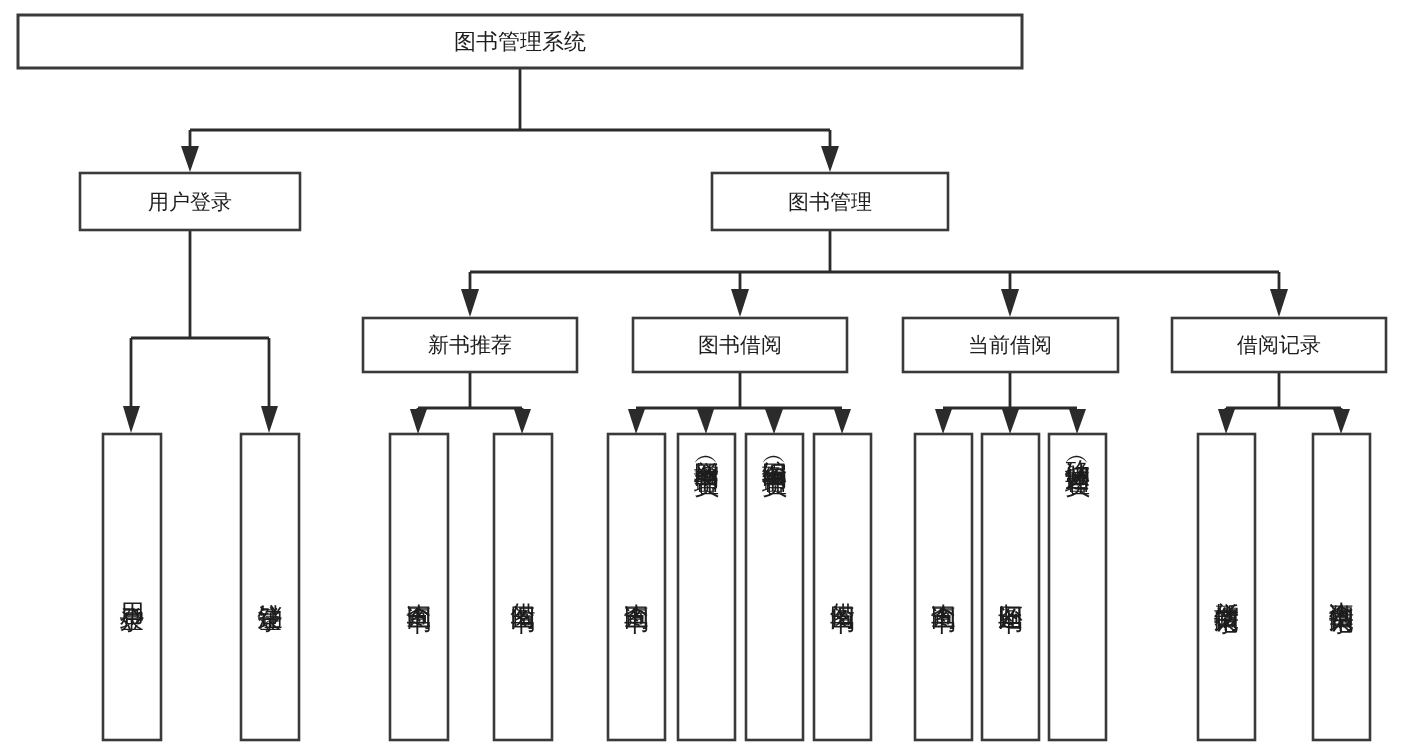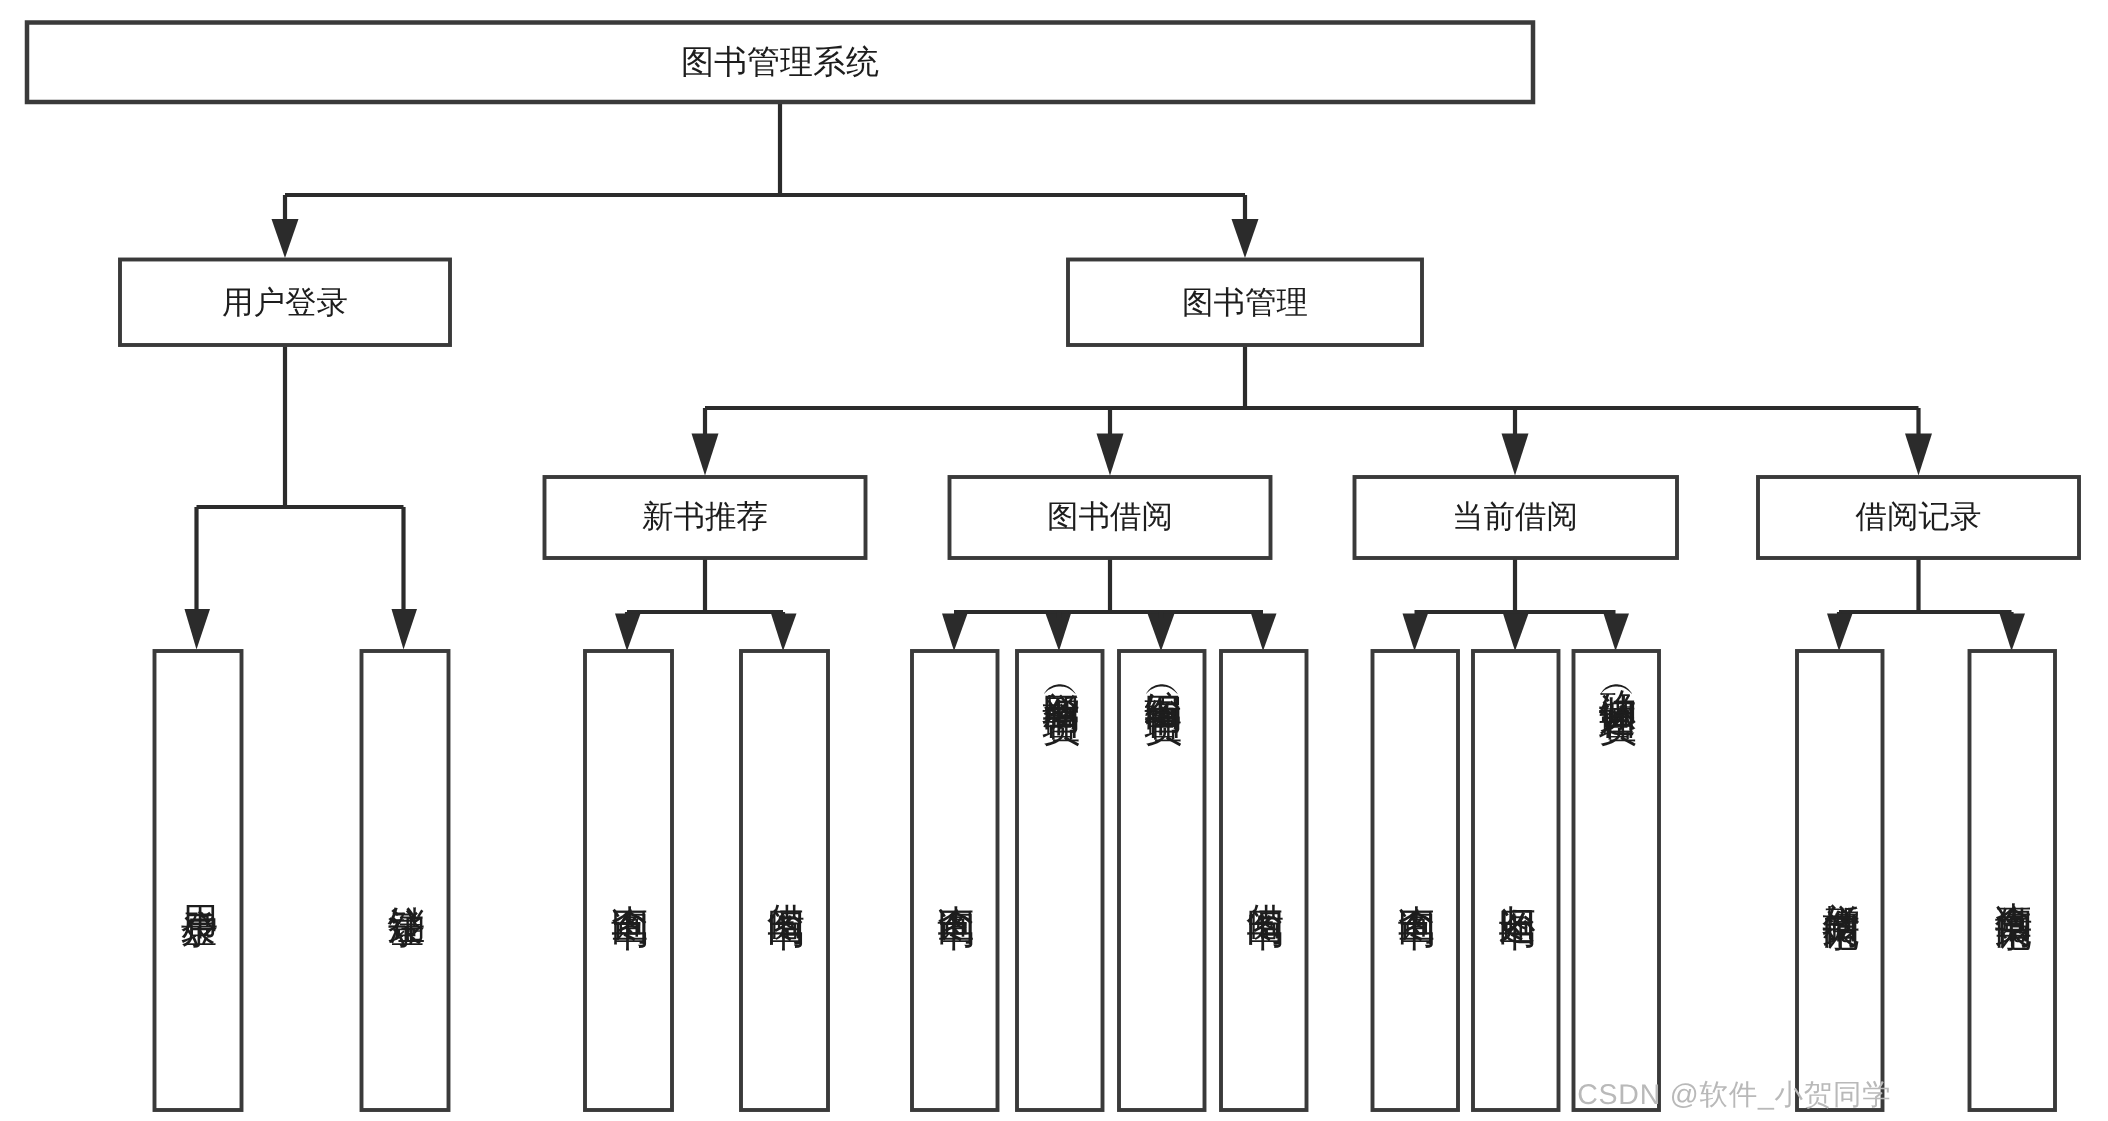--- a/index.html
+++ b/index.html
@@ -263,14 +263,13 @@
     <span class="leaf-label">确认归还（管理员）</span>
   </div>
 
   <div class="leaf-label-wrap" style="left:1198px; top:434px; width:57px; height:306px;">
     <span class="leaf-label">新增借阅记录</span>
   </div>
   <div class="leaf-label-wrap" style="left:1313px; top:434px; width:57px; height:306px;">
     <span class="leaf-label">查询借阅记录</span>
   </div>
 
-  <div class="watermark">CSDN @软件_小贺同学</div>
 </div>
 
 </body></html>

